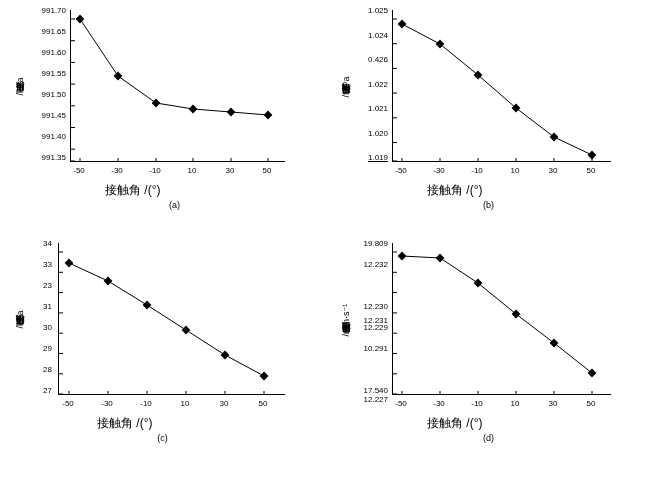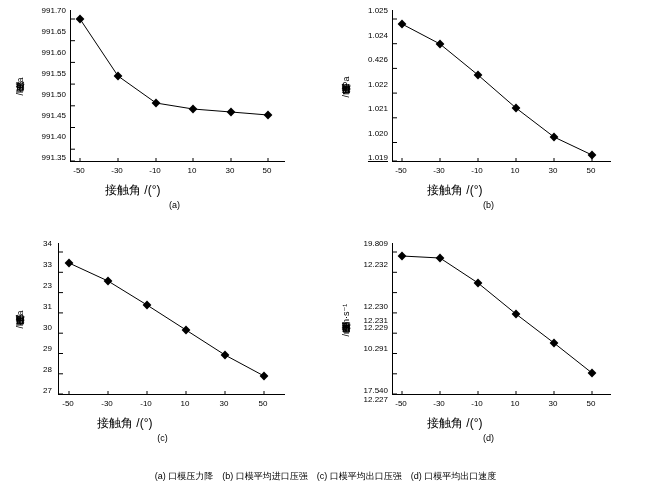--- a/index.html
+++ b/index.html
@@ -241,15 +241,14 @@
     <div class="xtick" style="left:98px;top:166px;width:30px;">-30</div>
     <div class="xtick" style="left:136px;top:166px;width:30px;">-10</div>
     <div class="xtick" style="left:174px;top:166px;width:30px;">10</div>
     <div class="xtick" style="left:212px;top:166px;width:30px;">30</div>
     <div class="xtick" style="left:250px;top:166px;width:30px;">50</div>
 
     <div class="xlab" style="left:101px;top:182px;width:150px;">接触角 /(°)</div>
     <div class="caption" style="left:0;top:200px;">(d)</div>
   </div>
 
-  <div class="footer" style="top:470px;">(a) 口模压力降　(b) 口模平均进口压强　(c) 口模平均出口压强　(d) 口模平均出口速度</div>
 
 </div>
 
 </body></html>

